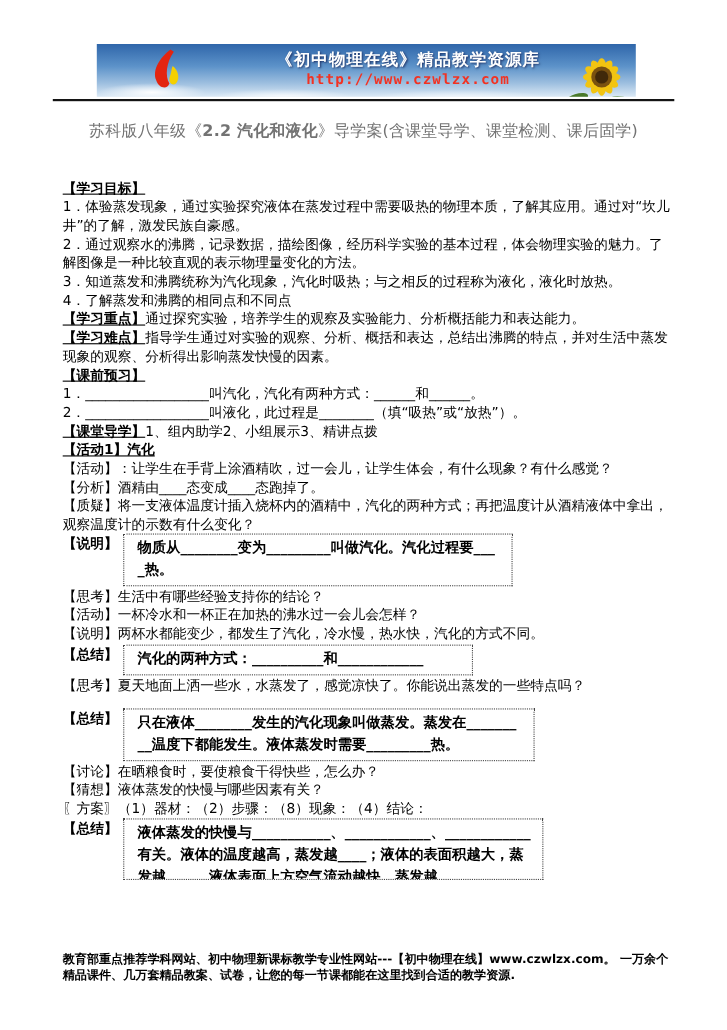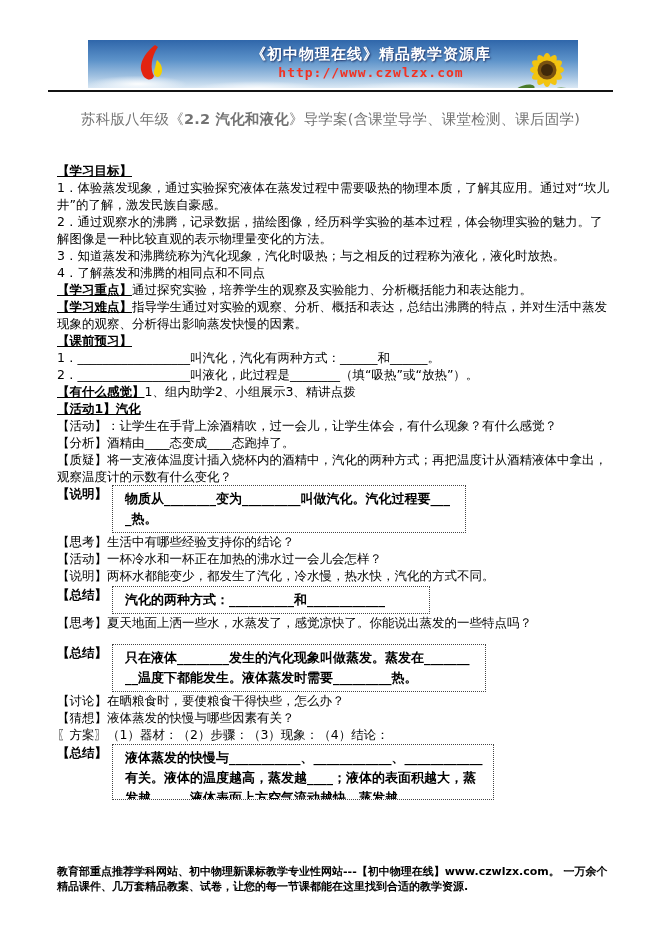--- a/index.html
+++ b/index.html
@@ -97,21 +97,21 @@
     <p>3．知道蒸发和沸腾统称为汽化现象，汽化时吸热；与之相反的过程称为液化，液化时放热。</p>
     <p>4．了解蒸发和沸腾的相同点和不同点</p>
 
     <p><span class="h-inline">【学习重点】</span><span>通过探究实验，培养学生的观察及实验能力、分析概括能力和表达能力。</span></p>
     <p><span class="h-inline">【学习难点】</span><span>指导学生通过对实验的观察、分析、概括和表达，总结出沸腾的特点，并对生活中蒸发现象的观察、分析得出影响蒸发快慢的因素。</span></p>
 
     <p class="h">【课前预习】</p>
     <p>1．__________________叫汽化，汽化有两种方式：______和______。</p>
     <p>2．__________________叫液化，此过程是________（填“吸热”或“放热”）。</p>
 
-    <p><span class="h-inline">【有什么感觉】</span><span>1、组内助学2、小组展示3、精讲点拨</span></p>
+    <p><span class="h-inline">【课堂导学】</span><span>1、组内助学2、小组展示3、精讲点拨</span></p>
     <p class="h">【活动1】汽化</p>
 
     <p>【活动】：让学生在手背上涂酒精吹，过一会儿，让学生体会，有什么现象？有什么感觉？</p>
     <p>【分析】酒精由____态变成____态跑掉了。</p>
     <p>【质疑】将一支液体温度计插入烧杯内的酒精中，汽化的两种方式；再把温度计从酒精液体中拿出，观察温度计的示数有什么变化？</p>
 
     <div class="row">
       <span class="lbl">【说明】</span>
       <div class="dotbox w-note">
         <span>物质从________变为_________叫做汽化。汽化过程要____热。</span>
@@ -133,21 +133,21 @@
 
     <div class="row mt13">
       <span class="lbl">【总结】</span>
       <div class="dotbox w-s2">
         <span>只在液体________发生的汽化现象叫做蒸发。蒸发在_________温度下都能发生。液体蒸发时需要_________热。</span>
       </div>
     </div>
 
     <p class="mt22">【讨论】在晒粮食时，要使粮食干得快些，怎么办？</p>
     <p>【猜想】液体蒸发的快慢与哪些因素有关？</p>
-    <p>〖方案〗（1）器材：（2）步骤：（3）现象：（4）结论：</p>
+    <p>〖方案〗（1）器材：（2）步骤：（8）现象：（4）结论：</p>
 
     <div class="row mt1">
       <span class="lbl">【总结】</span>
       <div class="dotbox w-s3 clip">
         <span>液体蒸发的快慢与___________、____________、____________有关。液体的温度越高，蒸发越____；液体的表面积越大，蒸发越____。液体表面上方空气流动越快，蒸发越____。</span>
       </div>
     </div>
 
   </div>
 

